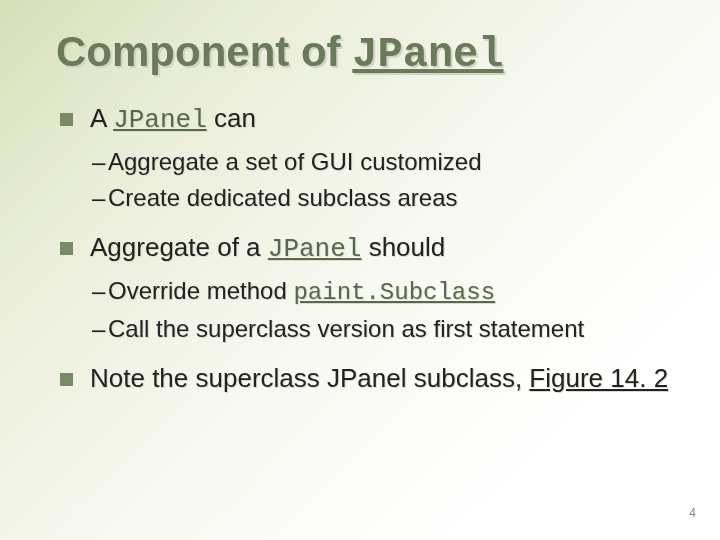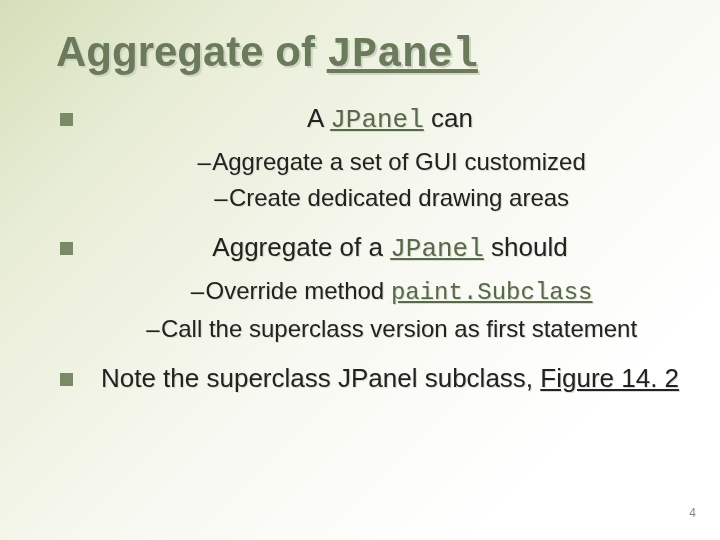--- a/index.html
+++ b/index.html
@@ -26,21 +26,20 @@
     margin: 0 0 22px 0;
   }
   .title .mono, .mono {
     font-family: "Courier New", Courier, monospace;
     text-decoration: underline;
   }
   ul.top {
     list-style: none;
     margin: 4px 0 0 4px;
     padding: 0;
-    text-align: center;
   }
   ul.top > li {
     position: relative;
     padding-left: 30px;
     margin: 0 0 6px 0;
   }
   .sq {
     position: absolute;
     left: 0;
     top: 12px;
@@ -88,33 +87,33 @@
     font-size: 12px;
     color: #888;
   }
 </style>
 </head>
 <body>
 
 <div class="slide">
 
   <h1 class="title">
-    <span>Aggregate of </span><span class="mono">JPanel</span>
+    <span>Component of </span><span class="mono">JPanel</span>
   </h1>
 
   <ul class="top">
 
     <li>
       <span class="sq"></span>
       <div class="b1">
         <span>A </span><span class="mono">JPanel</span><span> can</span>
       </div>
       <ul class="sub">
         <li><span class="dash">–</span><span>Aggregate a set of GUI customized</span></li>
-        <li><span class="dash">–</span><span>Create dedicated drawing areas</span></li>
+        <li><span class="dash">–</span><span>Create dedicated subclass areas</span></li>
       </ul>
     </li>
 
     <li>
       <span class="sq"></span>
       <div class="b1">
         <span>Aggregate of a </span><span class="mono">JPanel</span><span> should</span>
       </div>
       <ul class="sub">
         <li><span class="dash">–</span><span>Override method </span><span class="mono">paint.Subclass</span></li>

